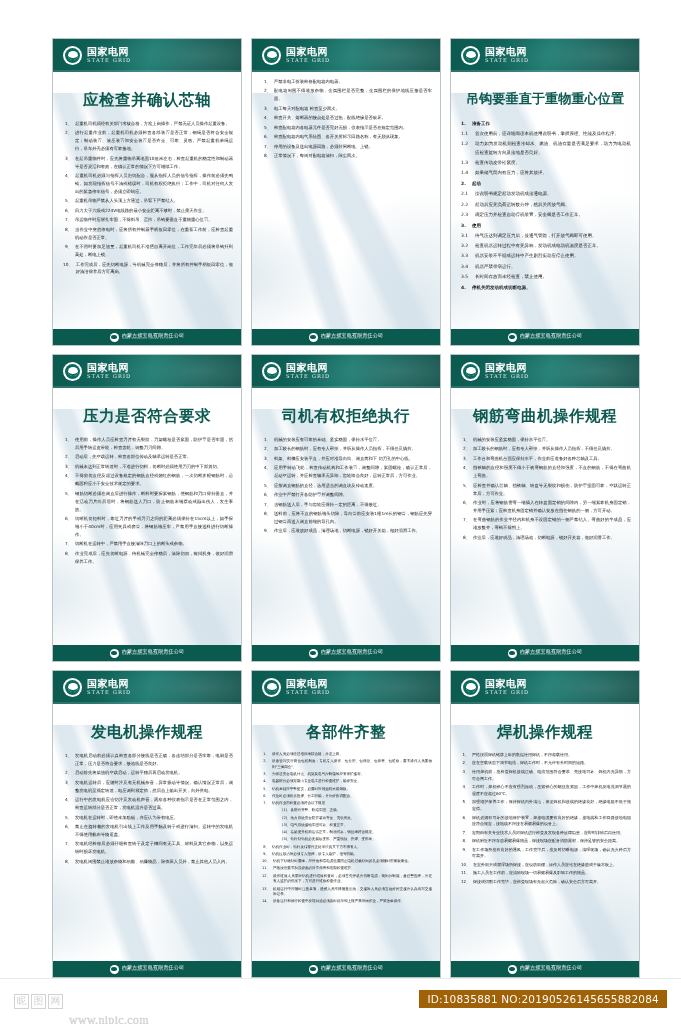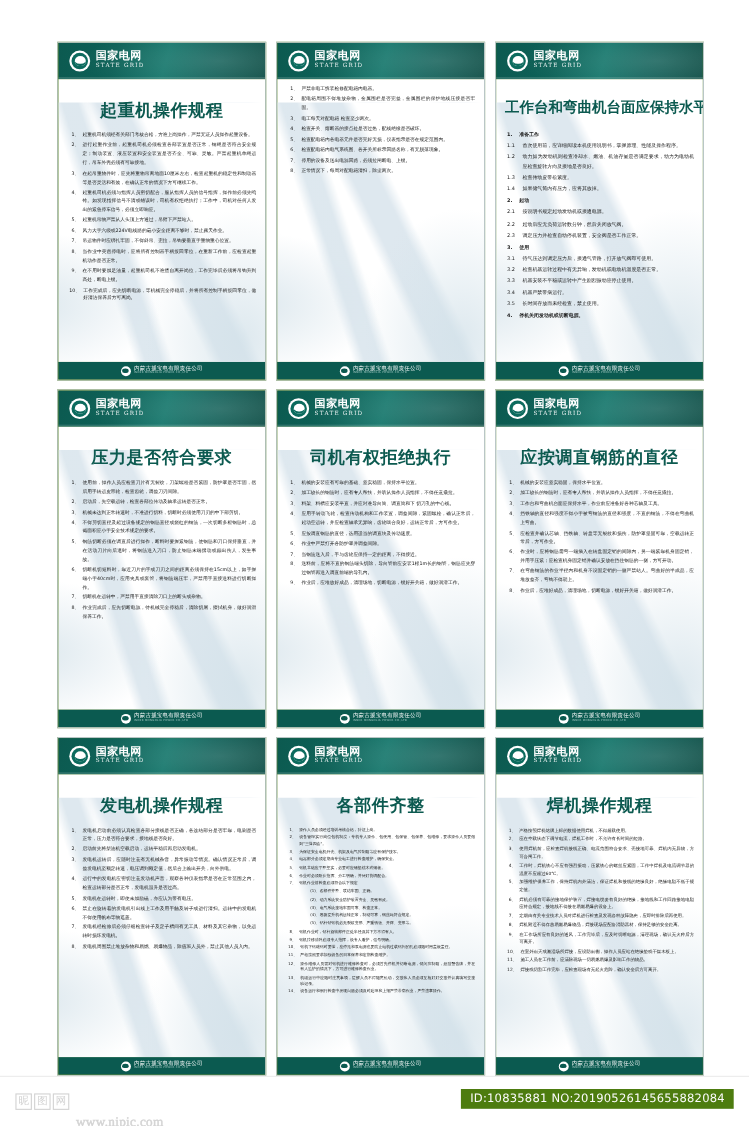--- a/index.html
+++ b/index.html
@@ -20,21 +20,21 @@
     width: 588px;
     height: 940px;
     display: grid;
     grid-template-columns: repeat(3, 1fr);
     grid-template-rows: repeat(3, 1fr);
     gap: 8px 9px;
   }
 
   .panel {
     position: relative;
-    background: #4d7c0f;
+    background: #fde047;
     border: 1px solid #b9c6c6;
     display: flex;
     flex-direction: column;
     overflow: hidden;
   }
 
   
   .panel-header {
     height: 33px;
     flex: 0 0 33px;
@@ -222,21 +222,21 @@
     font-family: Liberation Serif, serif;
     margin-left: 4px;
     letter-spacing: 0.3px;
     margin-top: 37px;
     -webkit-text-stroke: 0.4px #d4d4d4;
   }
   #nipic-id {
     position: absolute;
     right: 14px;
     top: 11px;
-    background: #4d7c0f;
+    background: #a16207;
     color: #fbfbfb;
     font-size: 10.5px;
     padding: 3px 8px;
     letter-spacing: 0.2px;
     white-space: nowrap;
   }
 </style>
 </head>
 <body>
 
@@ -244,21 +244,21 @@
     <div class="panel">
       <div class="panel-header">
         <span class="sg-logo"></span>
         <span class="sg-wordmark">
           <span class="sg-cn">国家电网</span>
           <span class="sg-en">STATE GRID</span>
         </span>
       </div>
       <div class="panel-body">
         <div class="panel-inner">
-          <div class="panel-title">起重机操作规程</div>
+          <div class="panel-title">应检查并确认芯轴</div>
           <ul class="rules">
             <li>
               <span class="num">1、</span>
               <span class="txt">起重机司机须经有关部门考核合格，方准上岗操作，严禁无证人员操作起重设备。</span>
             </li>
             <li>
               <span class="num">2、</span>
               <span class="txt">进行起重作业前，起重机司机必须检查各部装置是否正常，钢绳是否符合安全规定；制动装置、液压装置和安全装置是否齐全、可靠、灵敏。严禁起重机单绳运行，吊车外壳必须有可靠接地。</span>
             </li>
             <li>
@@ -361,21 +361,21 @@
     <div class="panel tight-title">
       <div class="panel-header">
         <span class="sg-logo"></span>
         <span class="sg-wordmark">
           <span class="sg-cn">国家电网</span>
           <span class="sg-en">STATE GRID</span>
         </span>
       </div>
       <div class="panel-body">
         <div class="panel-inner">
-          <div class="panel-title">工作台和弯曲机台面应保持水平</div>
+          <div class="panel-title">吊钩要垂直于重物重心位置</div>
           <ul class="rules sec">
             <li class="head">
               <span class="num">1.</span>
               <span class="txt">准备工作</span>
             </li>
             <li class="sub">
               <span class="num">1.1</span>
               <span class="txt">首次使用前，应详细阅读本机使用说明书，掌握原理、性能及操作程序。</span>
             </li>
             <li class="sub">
@@ -562,21 +562,21 @@
     <div class="panel">
       <div class="panel-header">
         <span class="sg-logo"></span>
         <span class="sg-wordmark">
           <span class="sg-cn">国家电网</span>
           <span class="sg-en">STATE GRID</span>
         </span>
       </div>
       <div class="panel-body">
         <div class="panel-inner">
-          <div class="panel-title">应按调直钢筋的直径</div>
+          <div class="panel-title">钢筋弯曲机操作规程</div>
           <ul class="rules">
             <li>
               <span class="num">1、</span>
               <span class="txt">机械的安装应坚实稳固，保持水平位置。</span>
             </li>
             <li>
               <span class="num">2、</span>
               <span class="txt">加工较长的钢筋时，应有专人帮扶，并听从操作人员指挥，不得任意撬拉。</span>
             </li>
             <li>

